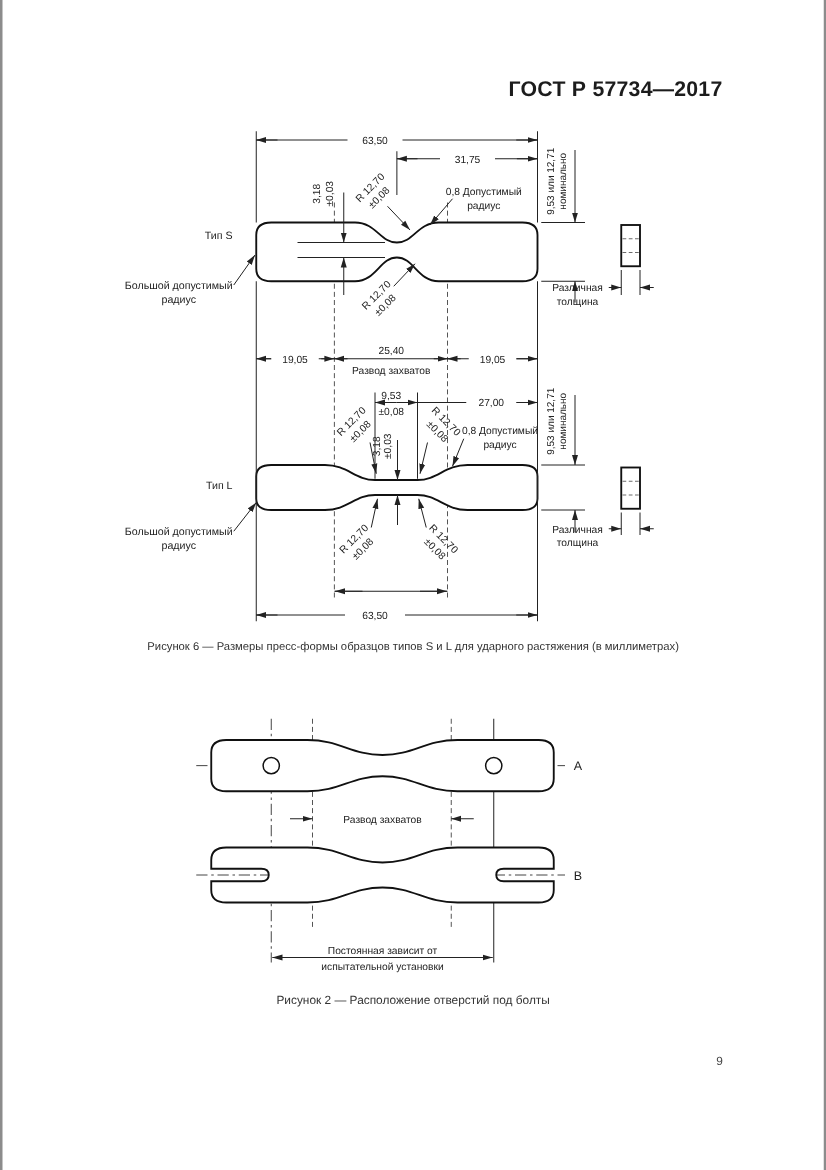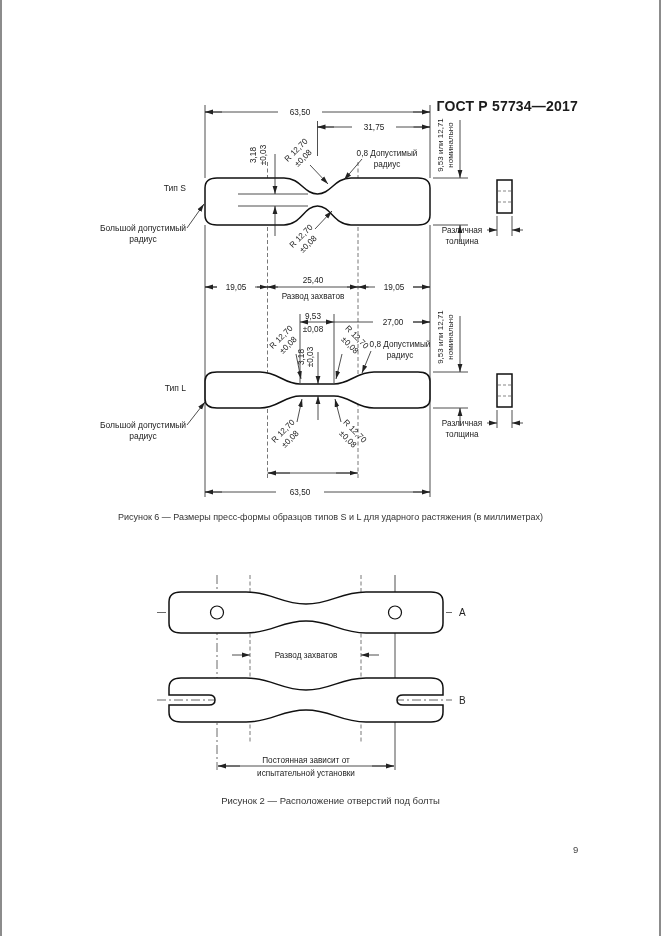--- a/index.html
+++ b/index.html
@@ -4,22 +4,22 @@
 <style>
   html,body{margin:0;padding:0;}
   body{
     width:661px;height:936px;position:relative;background:#ffffff;
     font-family:"Liberation Sans",sans-serif;color:#2a2a2a;overflow:hidden;
   }
   .edge{position:absolute;top:0;bottom:0;width:2px;background:#8c8c8c;}
   .edge-left{left:0;}
   .edge-right{right:0;}
   .header{
-    position:absolute;top:62px;right:83px;font-size:14px;font-weight:bold;
-    letter-spacing:.2px;color:#1c1c1c;margin-top:36px;
+    position:absolute;top:62px;right:83px;font-size:17px;font-weight:bold;
+    letter-spacing:.2px;color:#1c1c1c;
   }
   .caption{
     position:absolute;left:10px;width:641px;text-align:center;font-size:9px;color:#333;
   }
   .caption3{top:512px;}
   .caption4{top:795px;font-size:9.5px;}
   .pagenum{position:absolute;left:573px;top:844px;font-size:9.5px;color:#444;}
   svg{position:absolute;left:0;}
   #fig3{top:90px;}
   #fig4{top:560px;}

